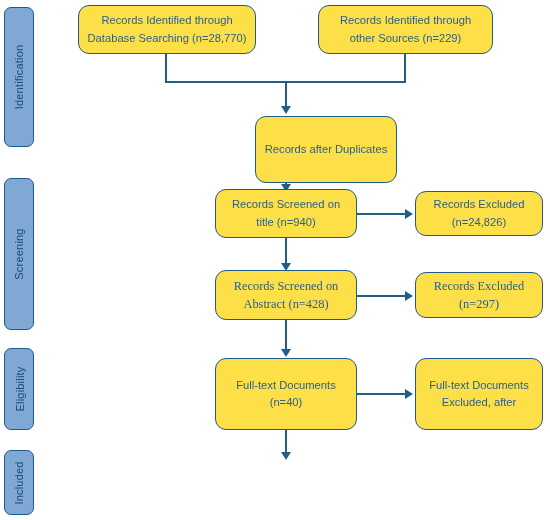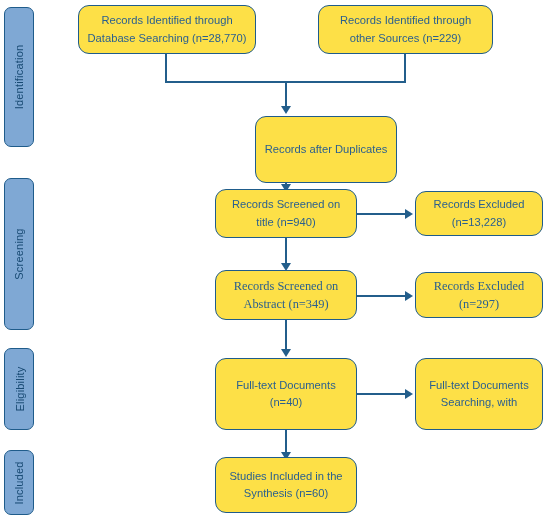--- a/index.html
+++ b/index.html
@@ -128,41 +128,37 @@
     <span class="ln">Records after Duplicates</span>
   </div>
 
   <div class="node" style="left:215px;top:189px;width:142px;height:49px;">
     <span class="ln">Records Screened on</span>
     <span class="ln">title (n=940)</span>
   </div>
 
   <div class="node" style="left:415px;top:191px;width:128px;height:45px;">
     <span class="ln">Records Excluded</span>
-    <span class="ln">(n=13,228)</span>
+    <span class="ln">(n=24,826)</span>
   </div>
 
   <div class="node serif" style="left:215px;top:270px;width:142px;height:50px;">
     <span class="ln">Records Screened on</span>
-    <span class="ln">Abstract (n=349)</span>
+    <span class="ln">Abstract (n=428)</span>
   </div>
 
   <div class="node serif" style="left:415px;top:272px;width:128px;height:46px;">
     <span class="ln">Records Excluded</span>
     <span class="ln">(n=297)</span>
   </div>
 
   <div class="node" style="left:215px;top:358px;width:142px;height:72px;">
     <span class="ln">Full-text Documents</span>
     <span class="ln">(n=40)</span>
   </div>
 
   <div class="node" style="left:415px;top:358px;width:128px;height:72px;">
     <span class="ln">Full-text Documents</span>
-    <span class="ln">Searching, with</span>
+    <span class="ln">Excluded, after</span>
   </div>
 
-  <div class="node" style="left:215px;top:457px;width:142px;height:56px;">
-    <span class="ln">Studies Included in the</span>
-    <span class="ln">Synthesis (n=60)</span>
-  </div>
 
 </div>
 
 </body></html>

